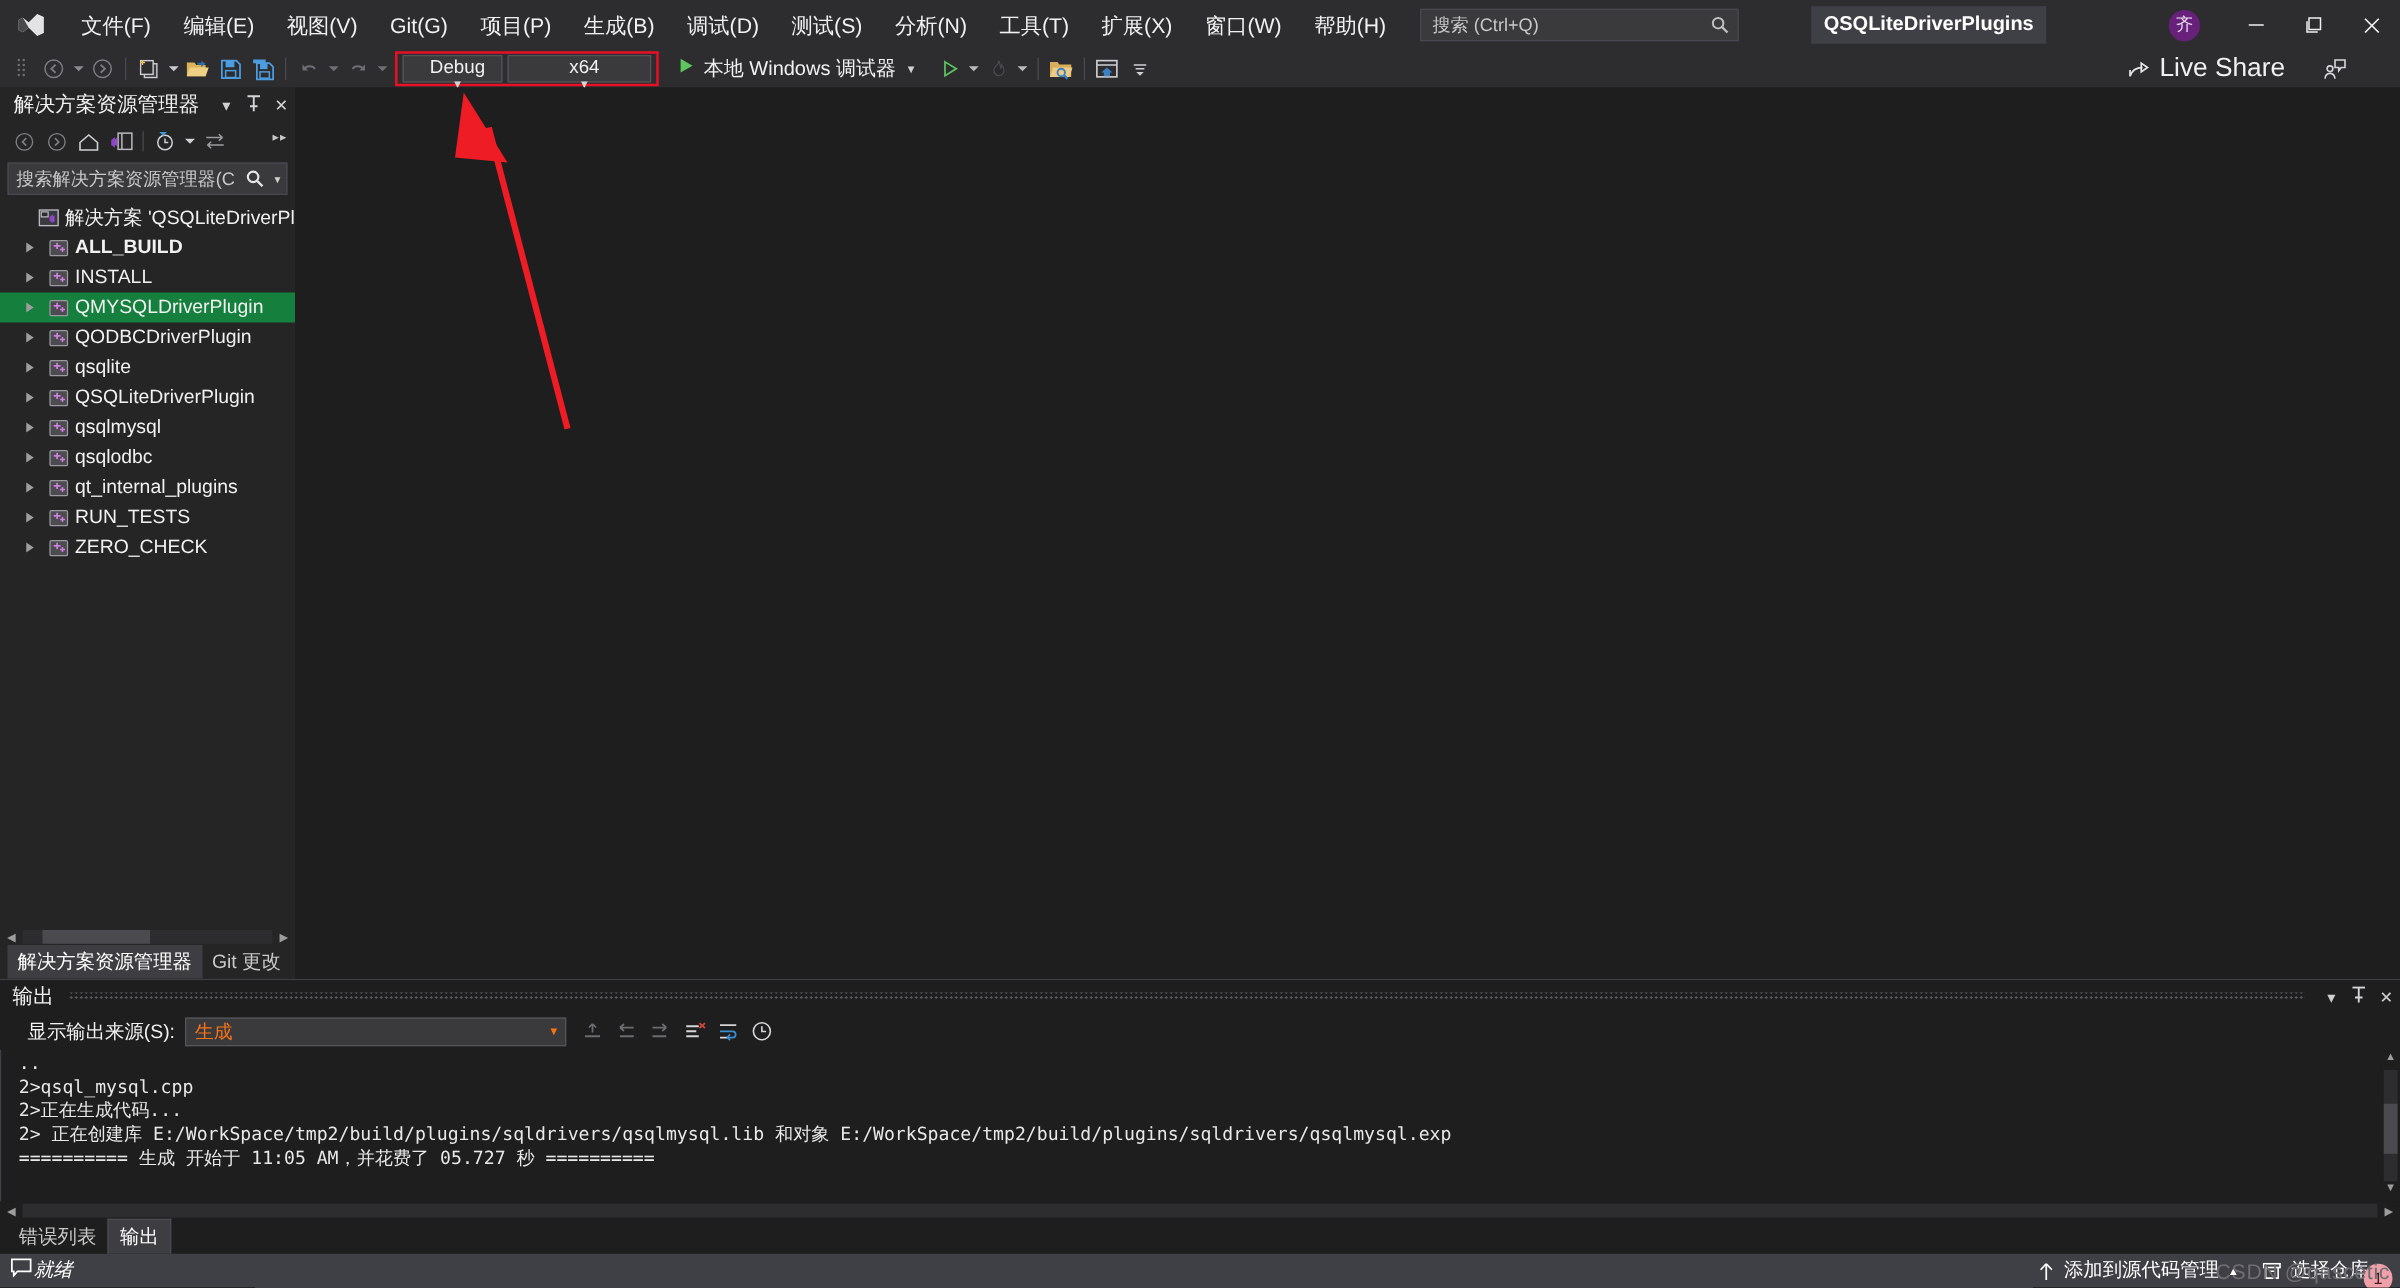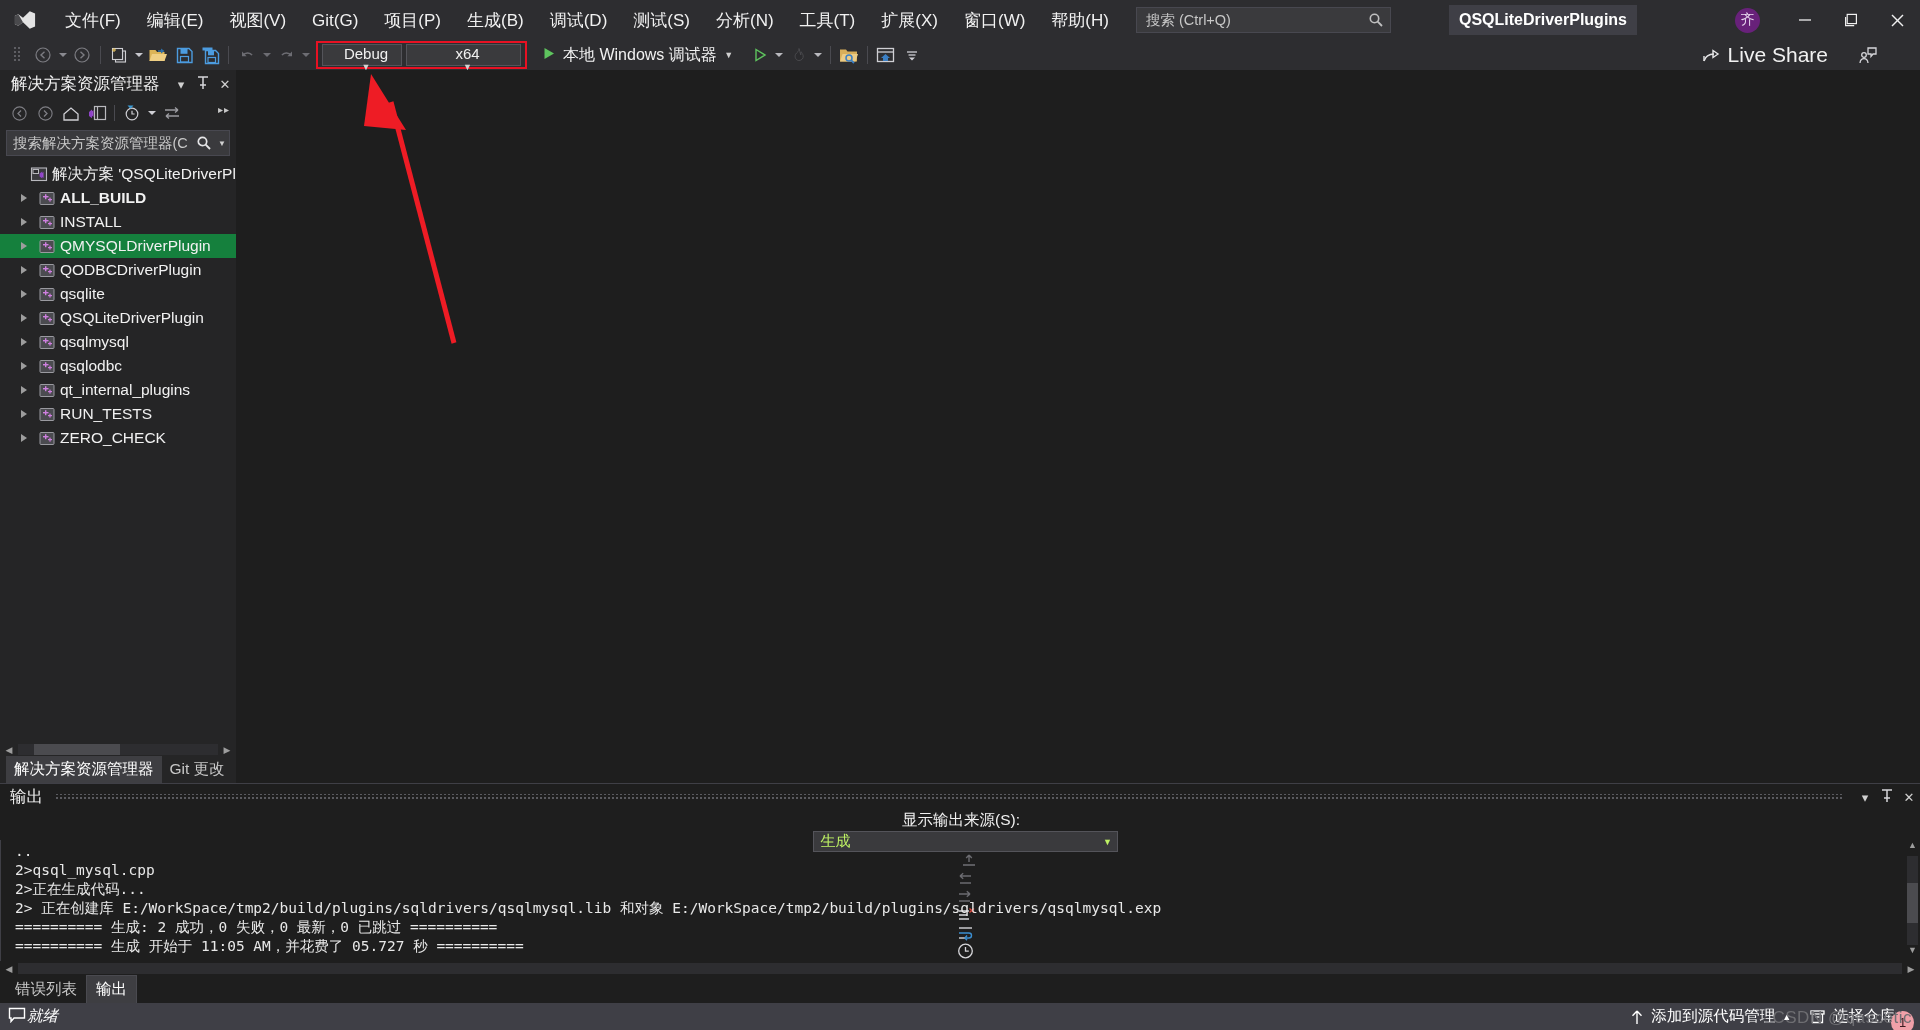--- a/index.html
+++ b/index.html
@@ -112,25 +112,25 @@
 
   
   .output { height: 220px; flex: 0 0 220px; background: #1e1e1e; display: flex; flex-direction: column;
             border-top: 1px solid #3f3f46; }
   .out-head { height: 26px; display: flex; align-items: center; padding-left: 10px; position: relative; }
   .out-head .t { font-size: 16.5px; color: #f1f1f1; }
   .out-head .dots { flex: 1; height: 6px; margin: 0 10px 0 12px;
       background-image: radial-gradient(#5a5a5f 1px, transparent 1px);
       background-size: 4px 4px; background-position: 0 2px; }
   .out-head .act { width: 22px; text-align: center; color: #d0d0d0; font-size: 13px; }
-  .out-tools { height: 30px; display: flex; align-items: center; padding-left: 10px; flex-direction: column; }
+  .out-tools { height: 30px; display: flex; align-items: center; padding-left: 22px; }
   .out-tools .lb { font-size: 15.5px; color: #f1f1f1; margin-right: 8px; white-space: nowrap; }
   .out-combo {
     width: 305px; height: 23px; background: #3a3a3d; border: 1px solid #54545a;
-    display: flex; align-items: center; padding-left: 7px; font-size: 15px; color: #bef264;
+    display: flex; align-items: center; padding-left: 7px; font-size: 15px; color: #f97316;
   }
   .out-combo .lbl { flex: 1; }
   .out-combo .dn { width: 18px; text-align: center; font-size: 9px; }
   .out-tools .ic { width: 27px; height: 24px; display: flex; align-items: center; justify-content: center; }
   .out-body { flex: 1; display: flex; min-height: 0; position: relative; }
   .out-text {
     flex: 1; font-family: "DejaVu Sans Mono", monospace; font-size: 14.5px; color: #e8e8e8;
     padding: 2px 0 0 14px; line-height: 19px; overflow: hidden; white-space: nowrap;
     border-left: 1px solid #3f3f46;
   }
@@ -773,21 +773,20 @@
           </svg>
       </div>
     </div>
 
     <div class="out-body">
       <div class="out-text" id="out-host">
           <div class="ln">  ..</div>
           <div class="ln">2&gt;qsql_mysql.cpp</div>
           <div class="ln">2&gt;正在生成代码...</div>
           <div class="ln">2&gt;   正在创建库 E:/WorkSpace/tmp2/build/plugins/sqldrivers/qsqlmysql.lib 和对象 E:/WorkSpace/tmp2/build/plugins/sqldrivers/qsqlmysql.exp</div>
-          <div class="ln">========== 生成: 2 成功，0 失败，0 最新，0 已跳过 ==========</div>
           <div class="ln">========== 生成 开始于 11:05 AM，并花费了 05.727 秒 ==========</div>
         </div>
       <div class="out-vscroll">
         <div class="ar">▲</div>
         <div class="track">
           <div class="thumb"></div>
         </div>
         <div class="ar">▼</div>
       </div>
     </div>

